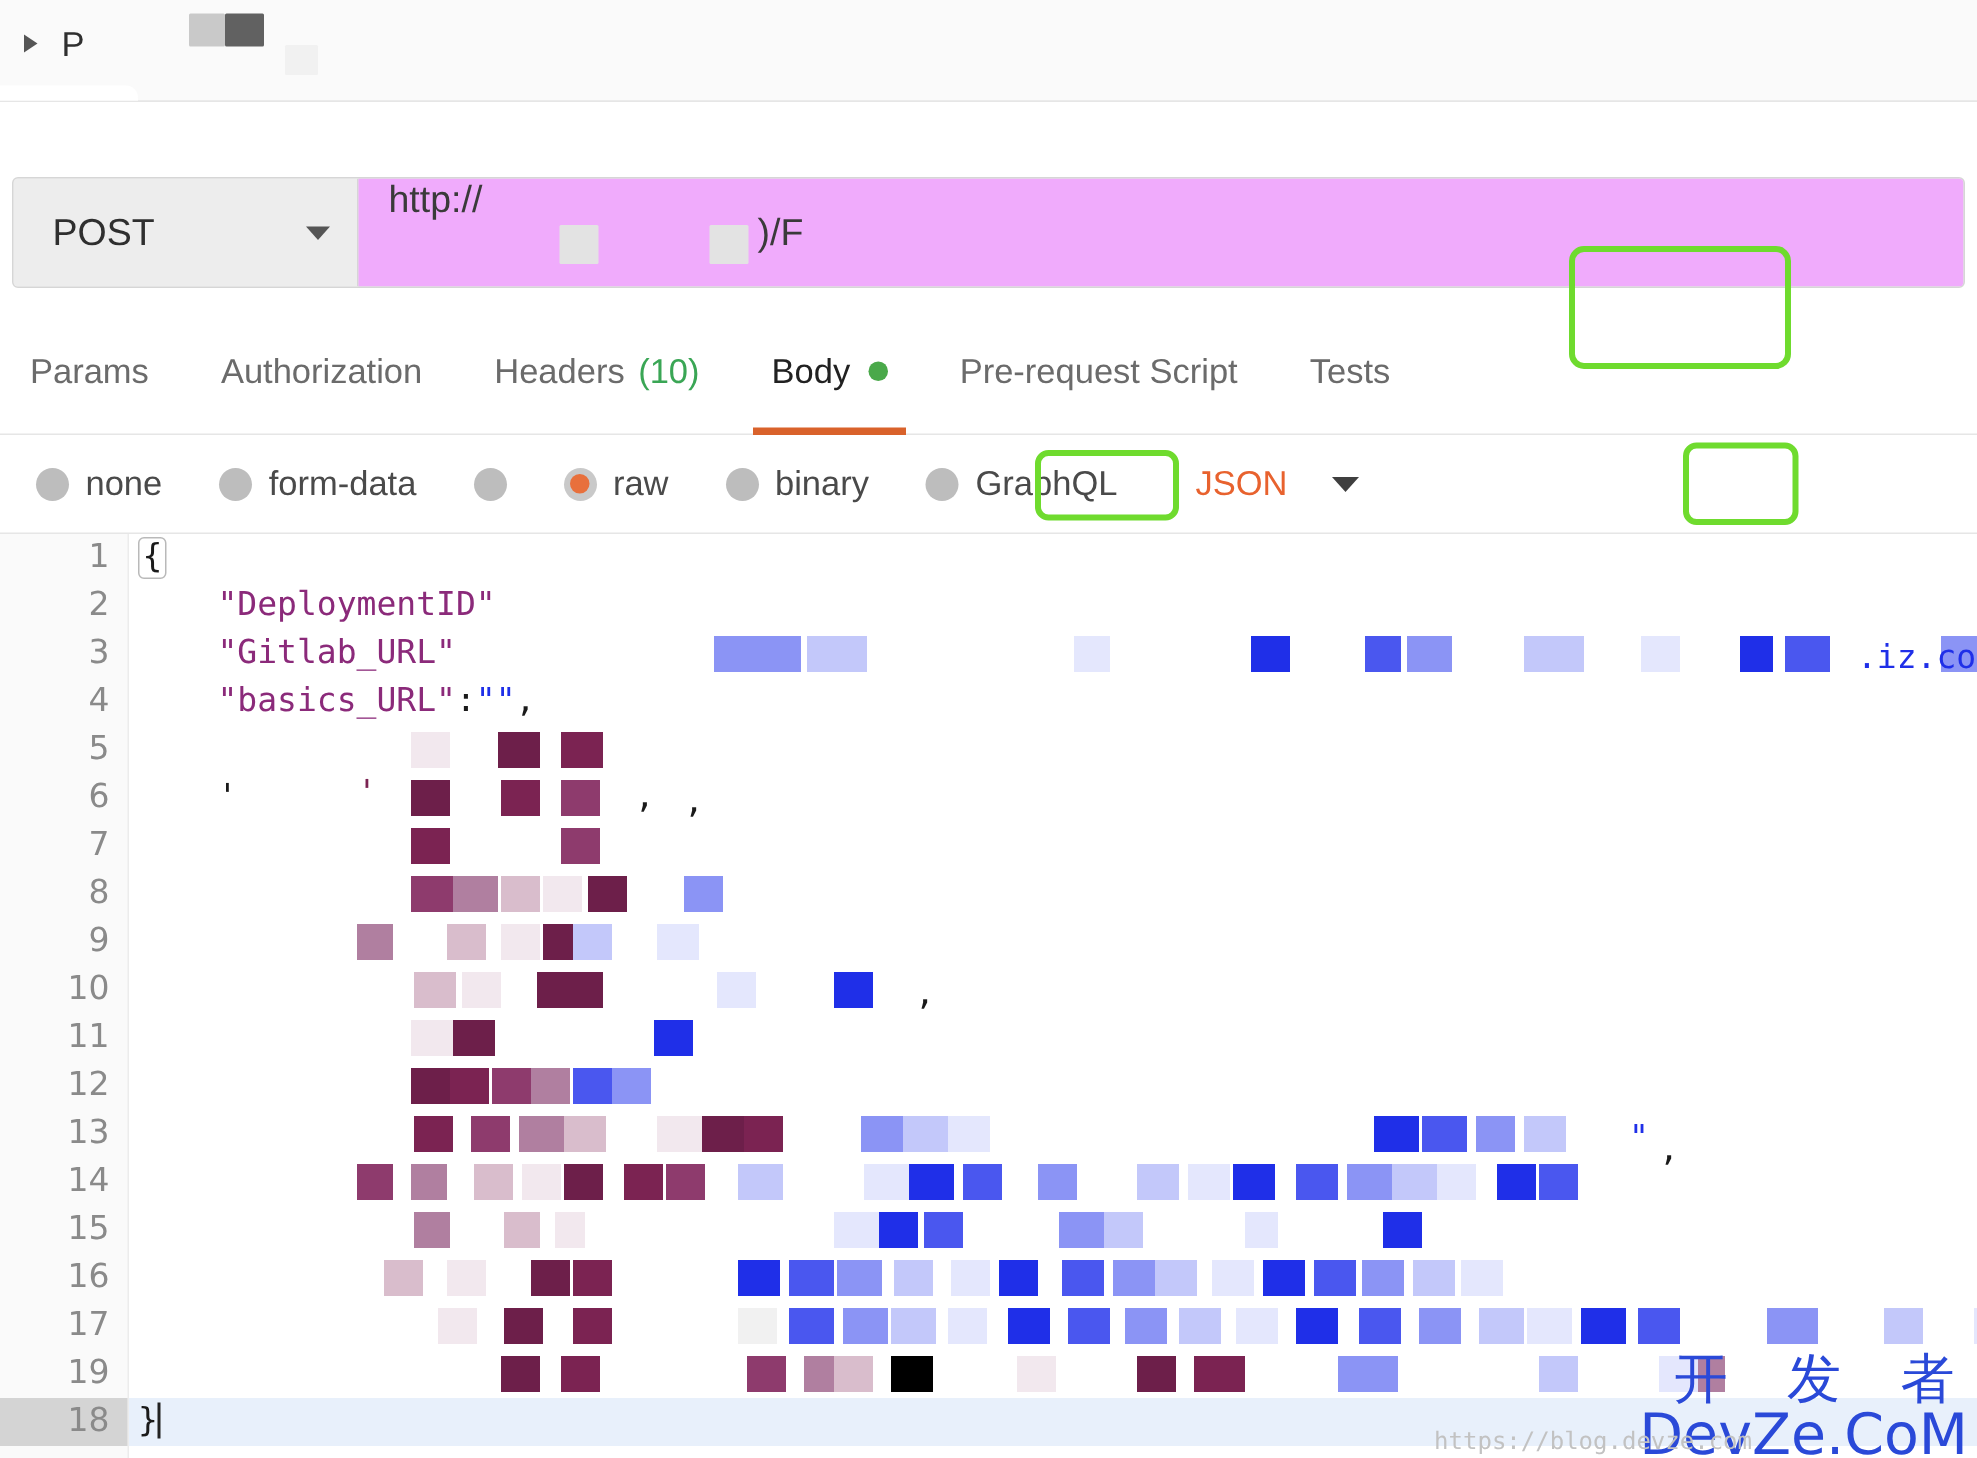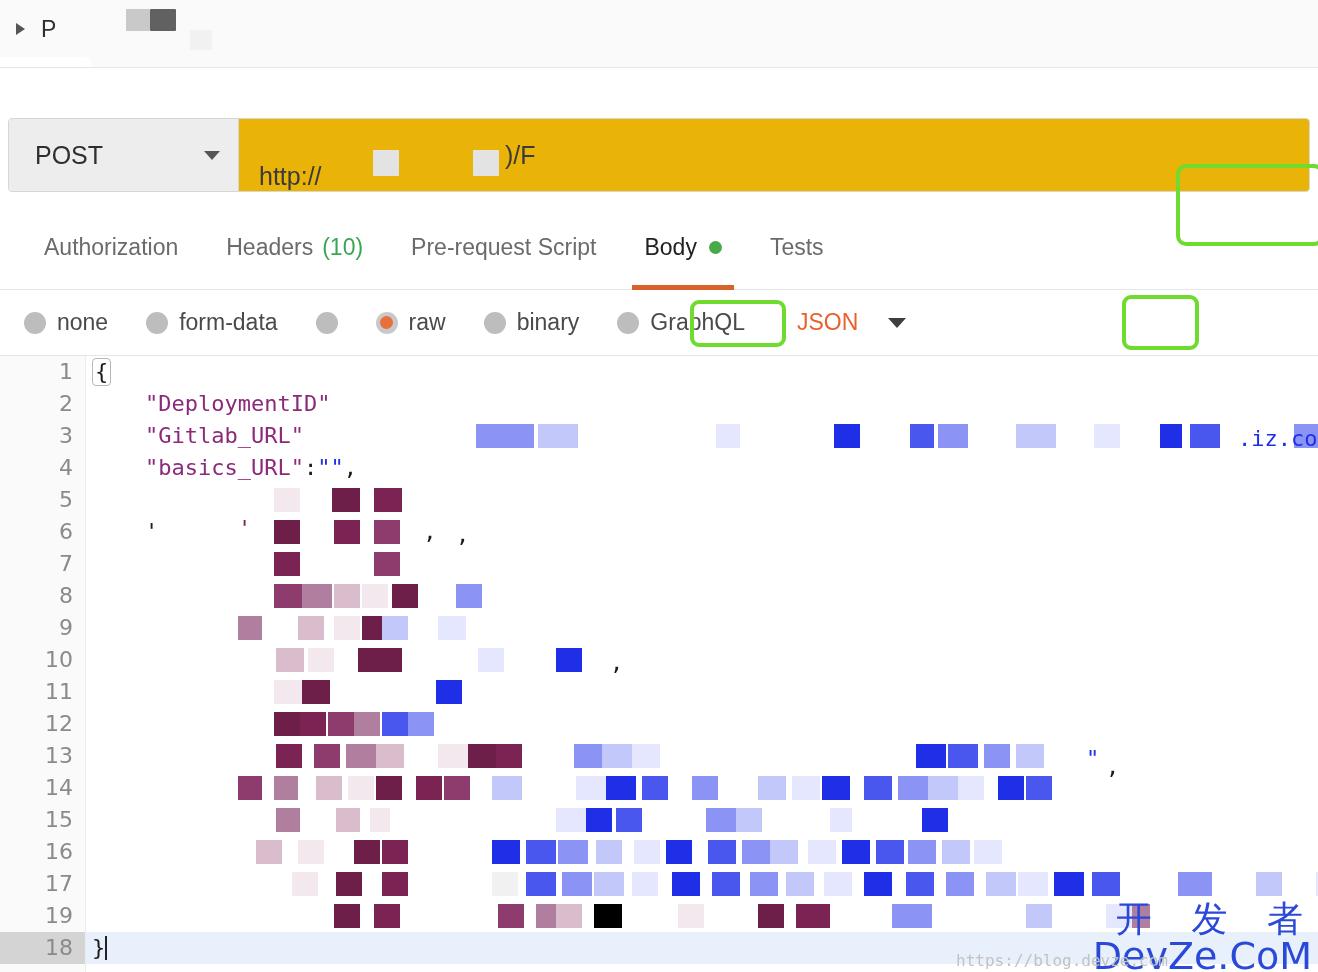--- a/index.html
+++ b/index.html
@@ -91,23 +91,23 @@
     margin-left: auto;
     width: 0; height: 0;
     border-top: 9px solid #555;
     border-left: 8px solid transparent;
     border-right: 8px solid transparent;
   }
   .urlfield {
     position: relative;
     flex: 1;
     display: flex;
-    align-items: flex-end;
+    align-items: flex-start;
     padding-left: 20px;
-    background: #eab308;
+    background: #f0abfc;
     cursor: text;
   }
   .urlfield-text {
     font-size: 25px;
     color: #3a3a3a;
     white-space: nowrap;
   }
   .urlfield .u1 { position:absolute; left:134px; top:31px; width:26px; height:26px; background:#e3e3e3; }
   .urlfield .u2 { position:absolute; left:234px; top:31px; width:26px; height:26px; background:#e3e3e3; }
   .urlfield .u3 { position:absolute; left:266px; top:22px; font-size:25px; color:#3a3a3a; }
@@ -327,34 +327,37 @@
     <div class="urlfield" title="Enter request URL">
       <span class="urlfield-text">http://</span>
       <span class="redact u1"></span>
       <span class="redact u2"></span>
       <span class="u3">)/F</span>
     </div>
   </div>
 </div>
 
 <div class="reqtabs">
+  <div class="reqtab first">
+    <span>Params</span>
+  </div>
   <div class="reqtab">
     <span>Authorization</span>
   </div>
   <div class="reqtab">
     <span>Headers</span>
     <span class="hdr-count">(10)</span>
-  </div>
-  <div class="reqtab">
-    <span>Pre-request Script</span>
   </div>
   <div class="reqtab active">
     <span>Body</span>
     <span class="body-dot"></span>
     <span class="annot annot-body"></span>
+  </div>
+  <div class="reqtab">
+    <span>Pre-request Script</span>
   </div>
   <div class="reqtab">
     <span>Tests</span>
   </div>
 </div>
 
 <div class="bodytypes">
   <div class="btype">
     <span class="radio"></span>
     <span>none</span>

